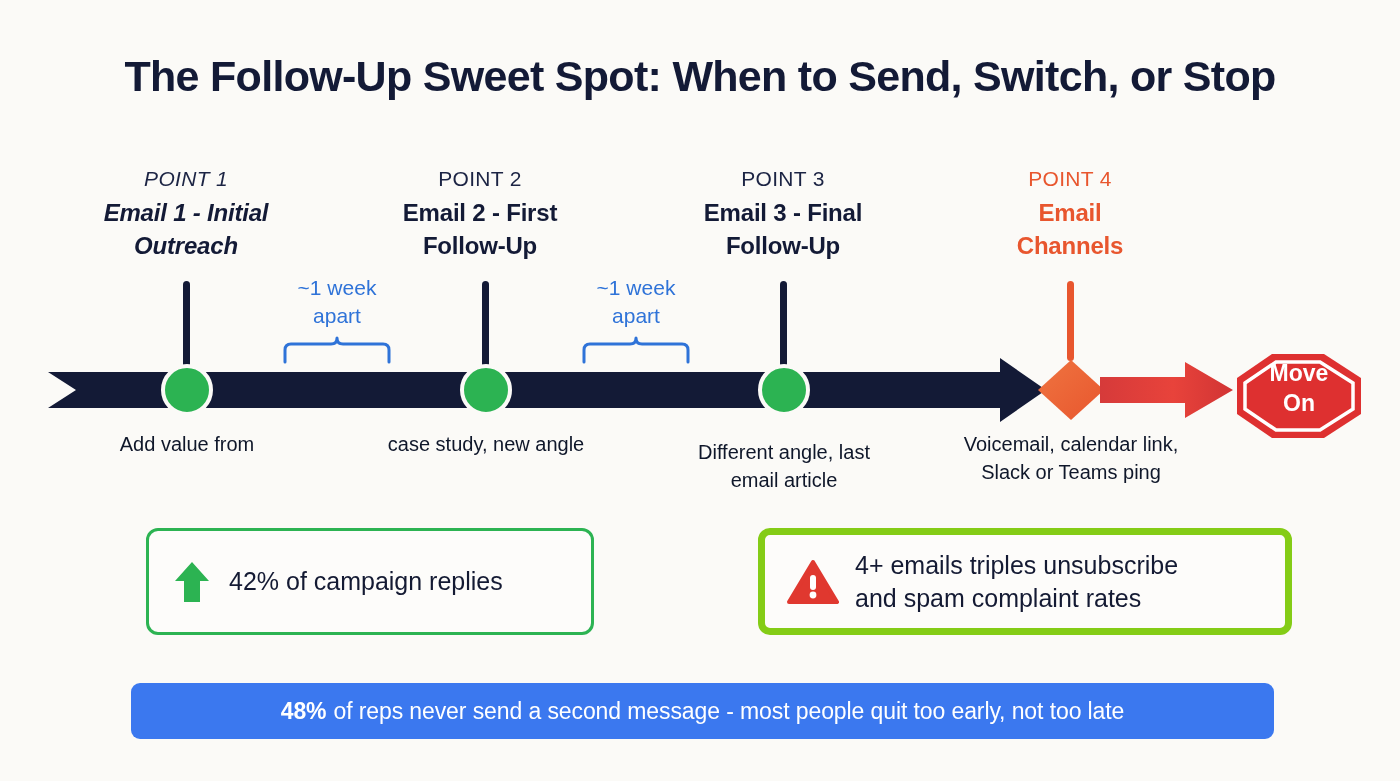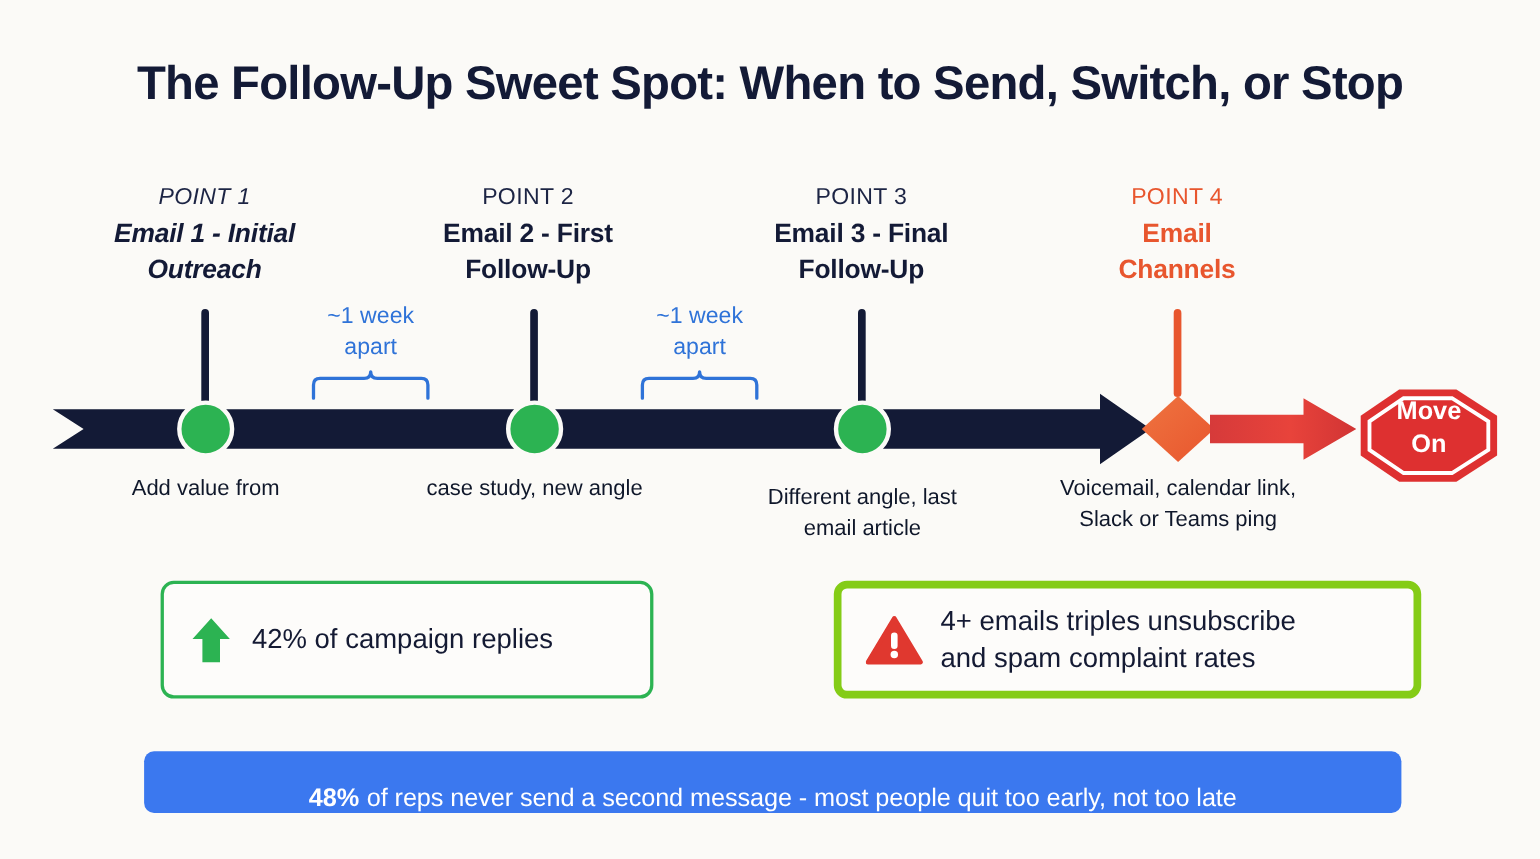--- a/index.html
+++ b/index.html
@@ -119,21 +119,21 @@
   }
 
   
   #footer {
     position: absolute;
     left: 131px; top: 683px;
     width: 1143px; height: 56px;
     background: #3b78ef;
     border-radius: 9px;
     display: flex;
-    align-items: flex-end;
+    align-items: center;
     justify-content: center;
     color: #ffffff;
     font-size: 23px;
     letter-spacing: -0.1px;
     white-space: nowrap;
   }
   #footer .pct { font-weight: 700; margin-right: 7px; }
 
   
   #stop-label {

